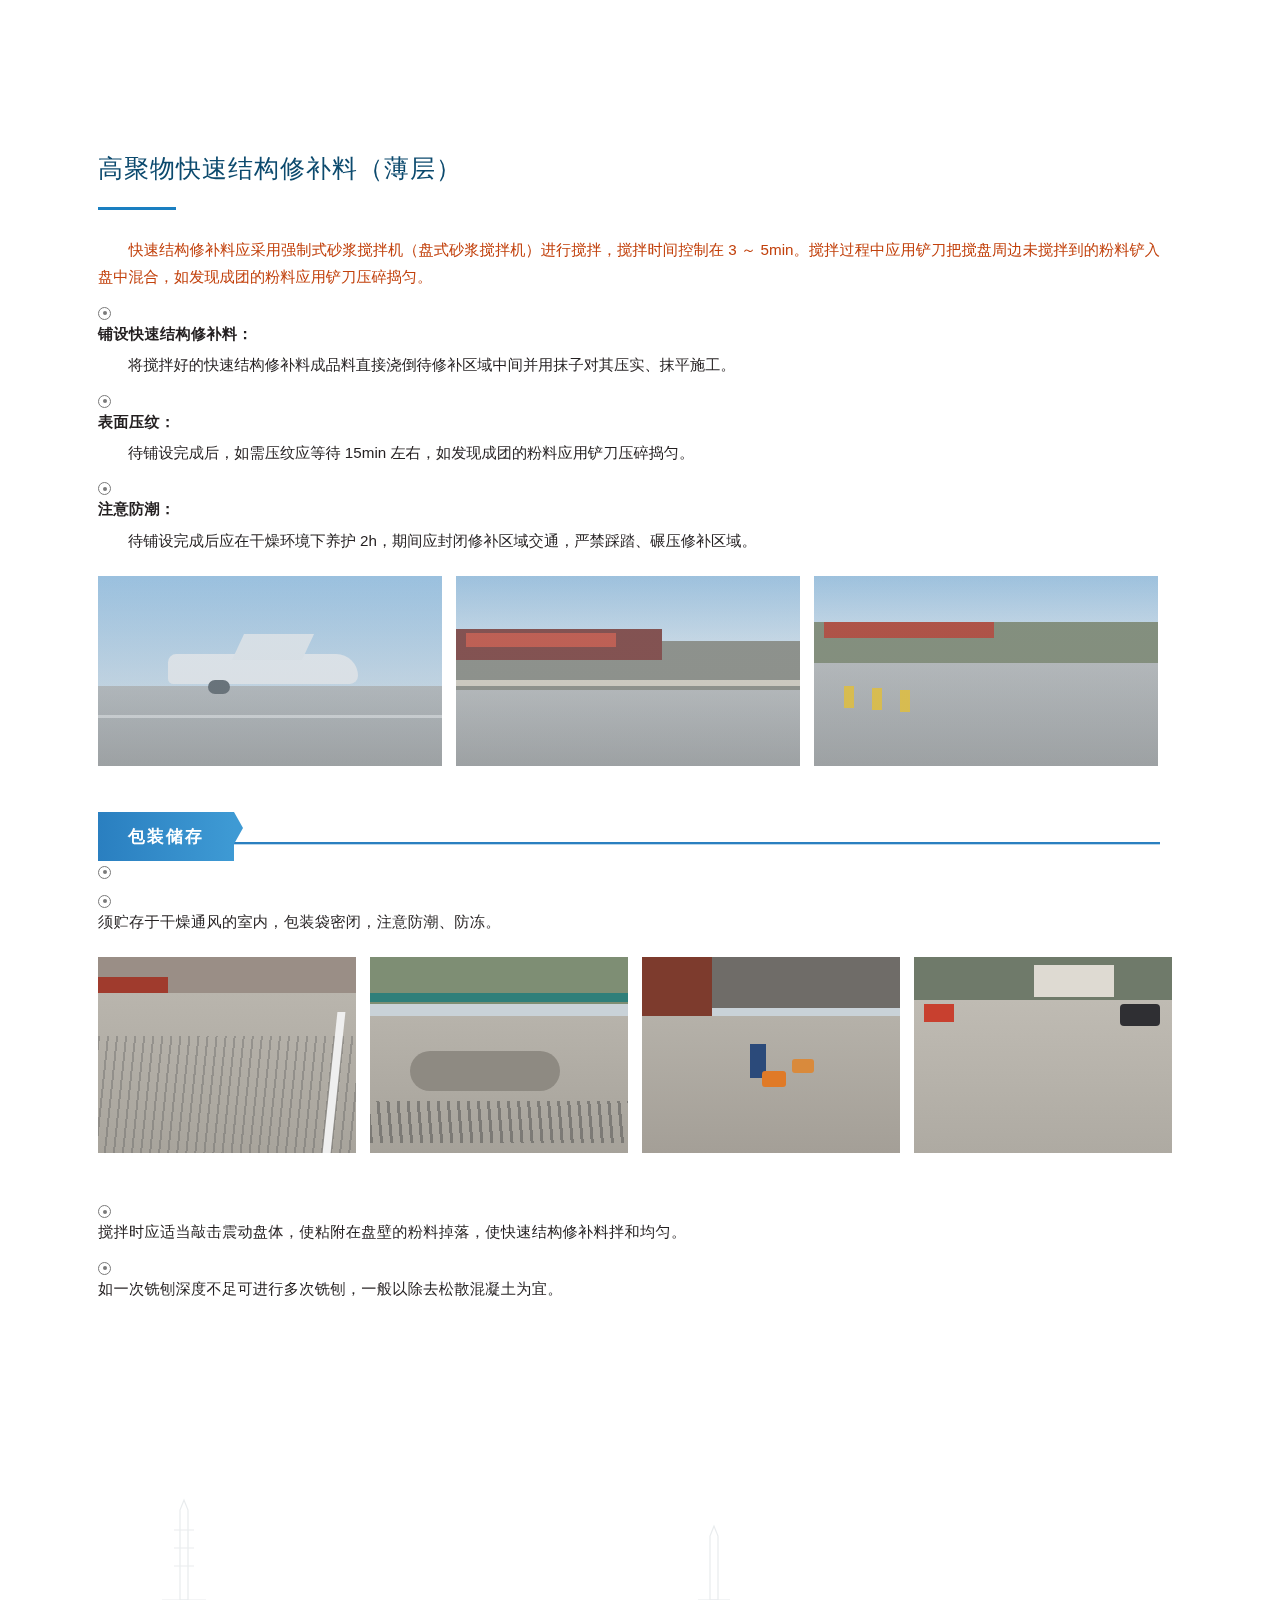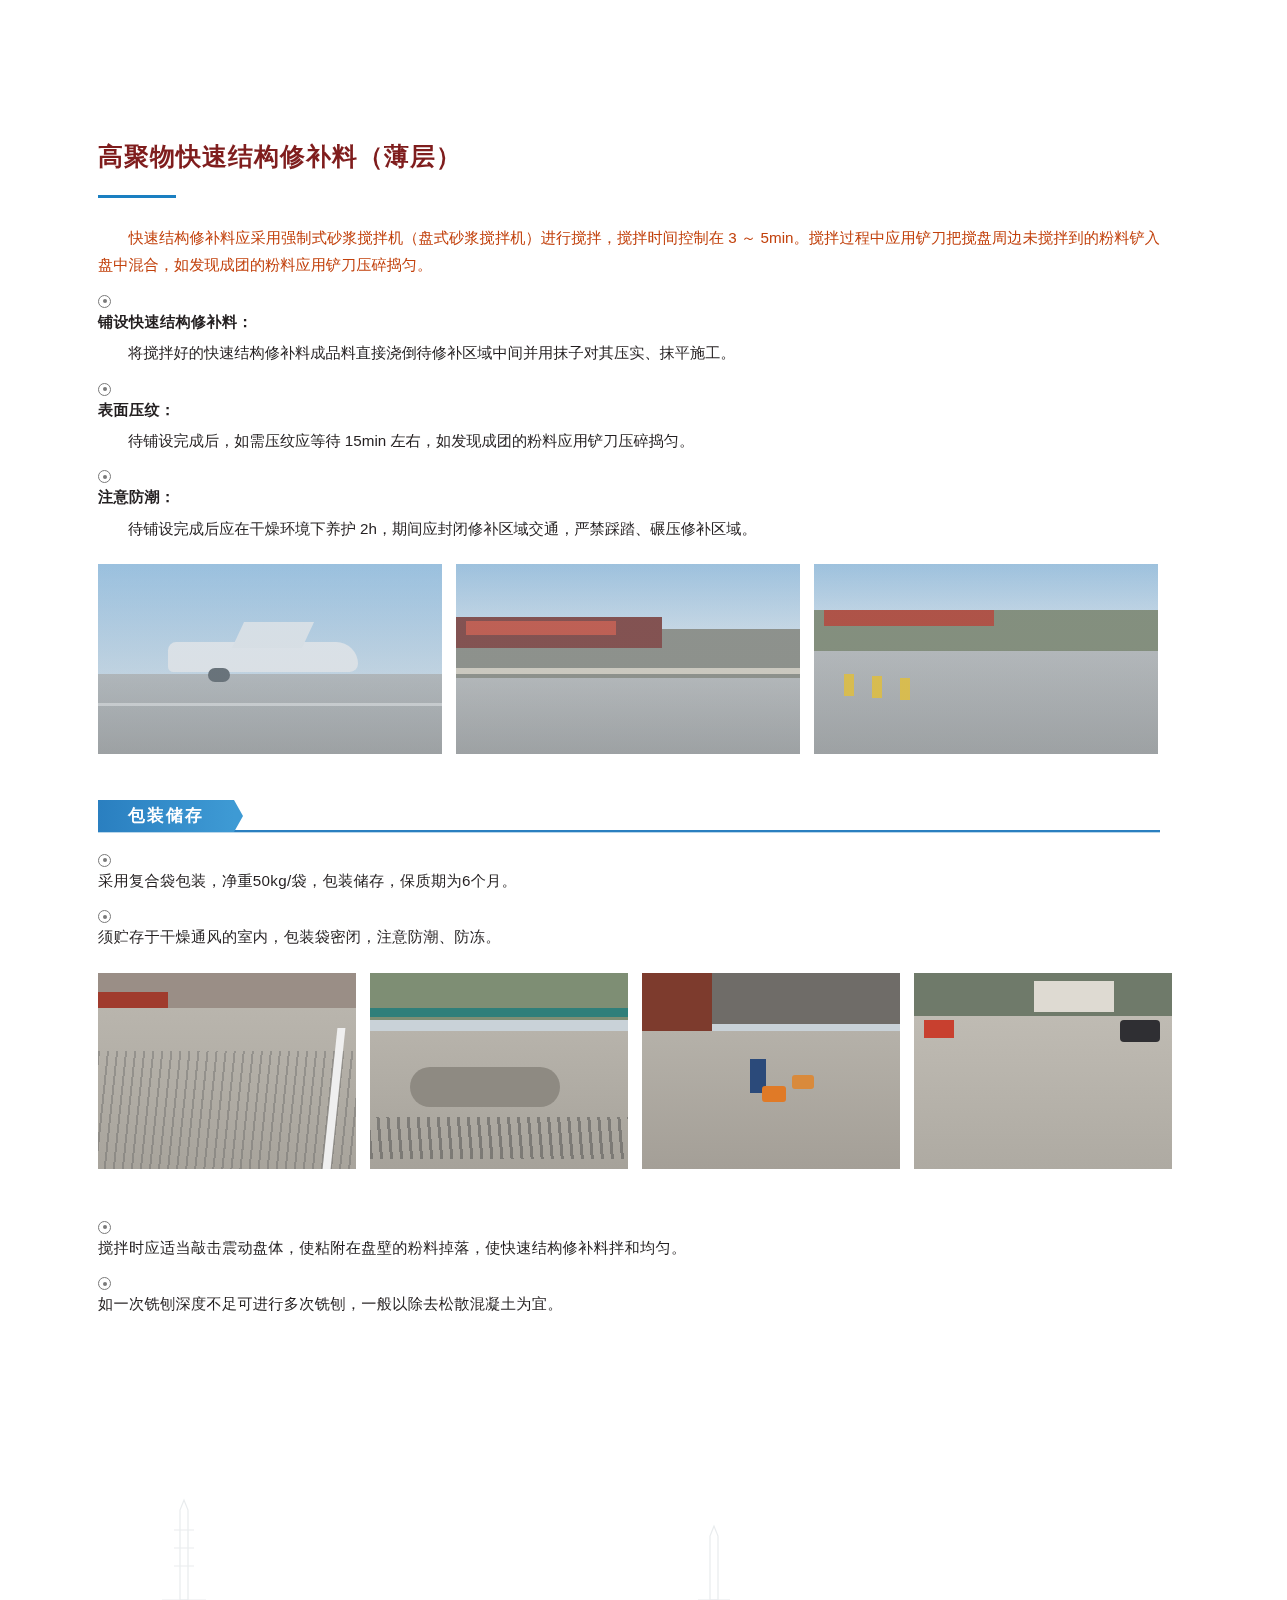--- a/index.html
+++ b/index.html
@@ -32,25 +32,25 @@
   
   .title-en {
     font-size: 23.5px;
     letter-spacing: 0.6px;
     color: #231f20;
     font-weight: 400;
     line-height: 1.25;
     white-space: nowrap;
   }
   .title-cn {
-    margin-top: 8px;
+    margin-top: 20px;
     font-size: 25px;
     letter-spacing: 1px;
-    color: #7f1d1d;
-    font-weight: 700;
+    color: #0c4a6e;
+    font-weight: 400;
     line-height: 1.3;
   }
   .title-rule {
     margin-top: 22px;
     width: 78px;
     height: 3px;
     background: #1a7fc1;
   }
 
   
@@ -146,21 +146,21 @@
   .section {
     margin-top: 46px;
   }
   .sec-head {
     position: relative;
     height: 34px;
   }
   .sec-tab {
     position: absolute;
     left: 0; top: 0;
-    height: 32px;
+    height: 49px;
     min-width: 132px;
     background: linear-gradient(90deg, #2a7fc0 0%, #3e9ad4 100%);
     color: #fff;
     font-size: 17px;
     font-weight: 700;
     letter-spacing: 2px;
     display: flex;
     align-items: center;
     justify-content: center;
     padding: 0 30px;
@@ -272,21 +272,20 @@
     <div class="section">
       <div class="sec-head">
         <div class="sec-rule"></div>
         <div class="sec-rule-thin"></div>
         <div class="sec-tab">包装储存</div>
       </div>
 
       <div class="sec-list">
         <div class="bullet-line plain">
           <span class="dot"></span>
-          <span class="btext">采用复合袋包装，净重50kg/袋，包装储存，保质期为6个月。</span>
         </div>
         <div class="bullet-line plain">
           <span class="dot"></span>
           <span class="btext">须贮存于干燥通风的室内，包装袋密闭，注意防潮、防冻。</span>
         </div>
       </div>
 
       <div class="img-row">
         <div class="ph r2a">
           <div style="position:absolute;left:0;top:0;width:100%;height:18%;background:#9a8e86;"></div>

